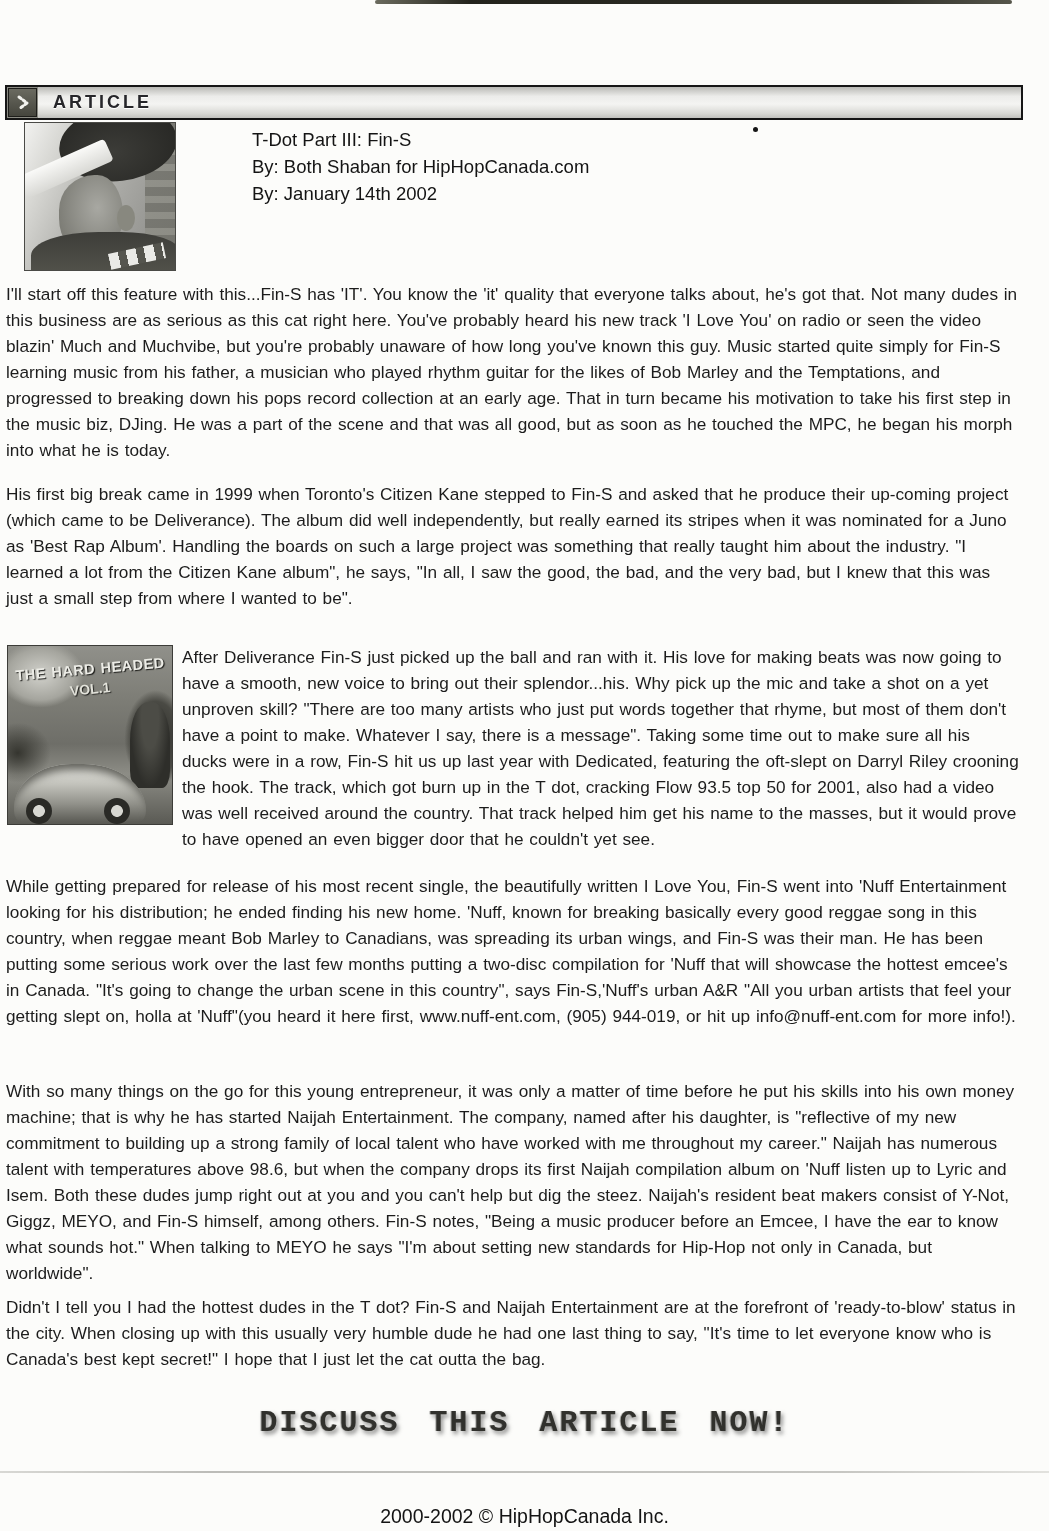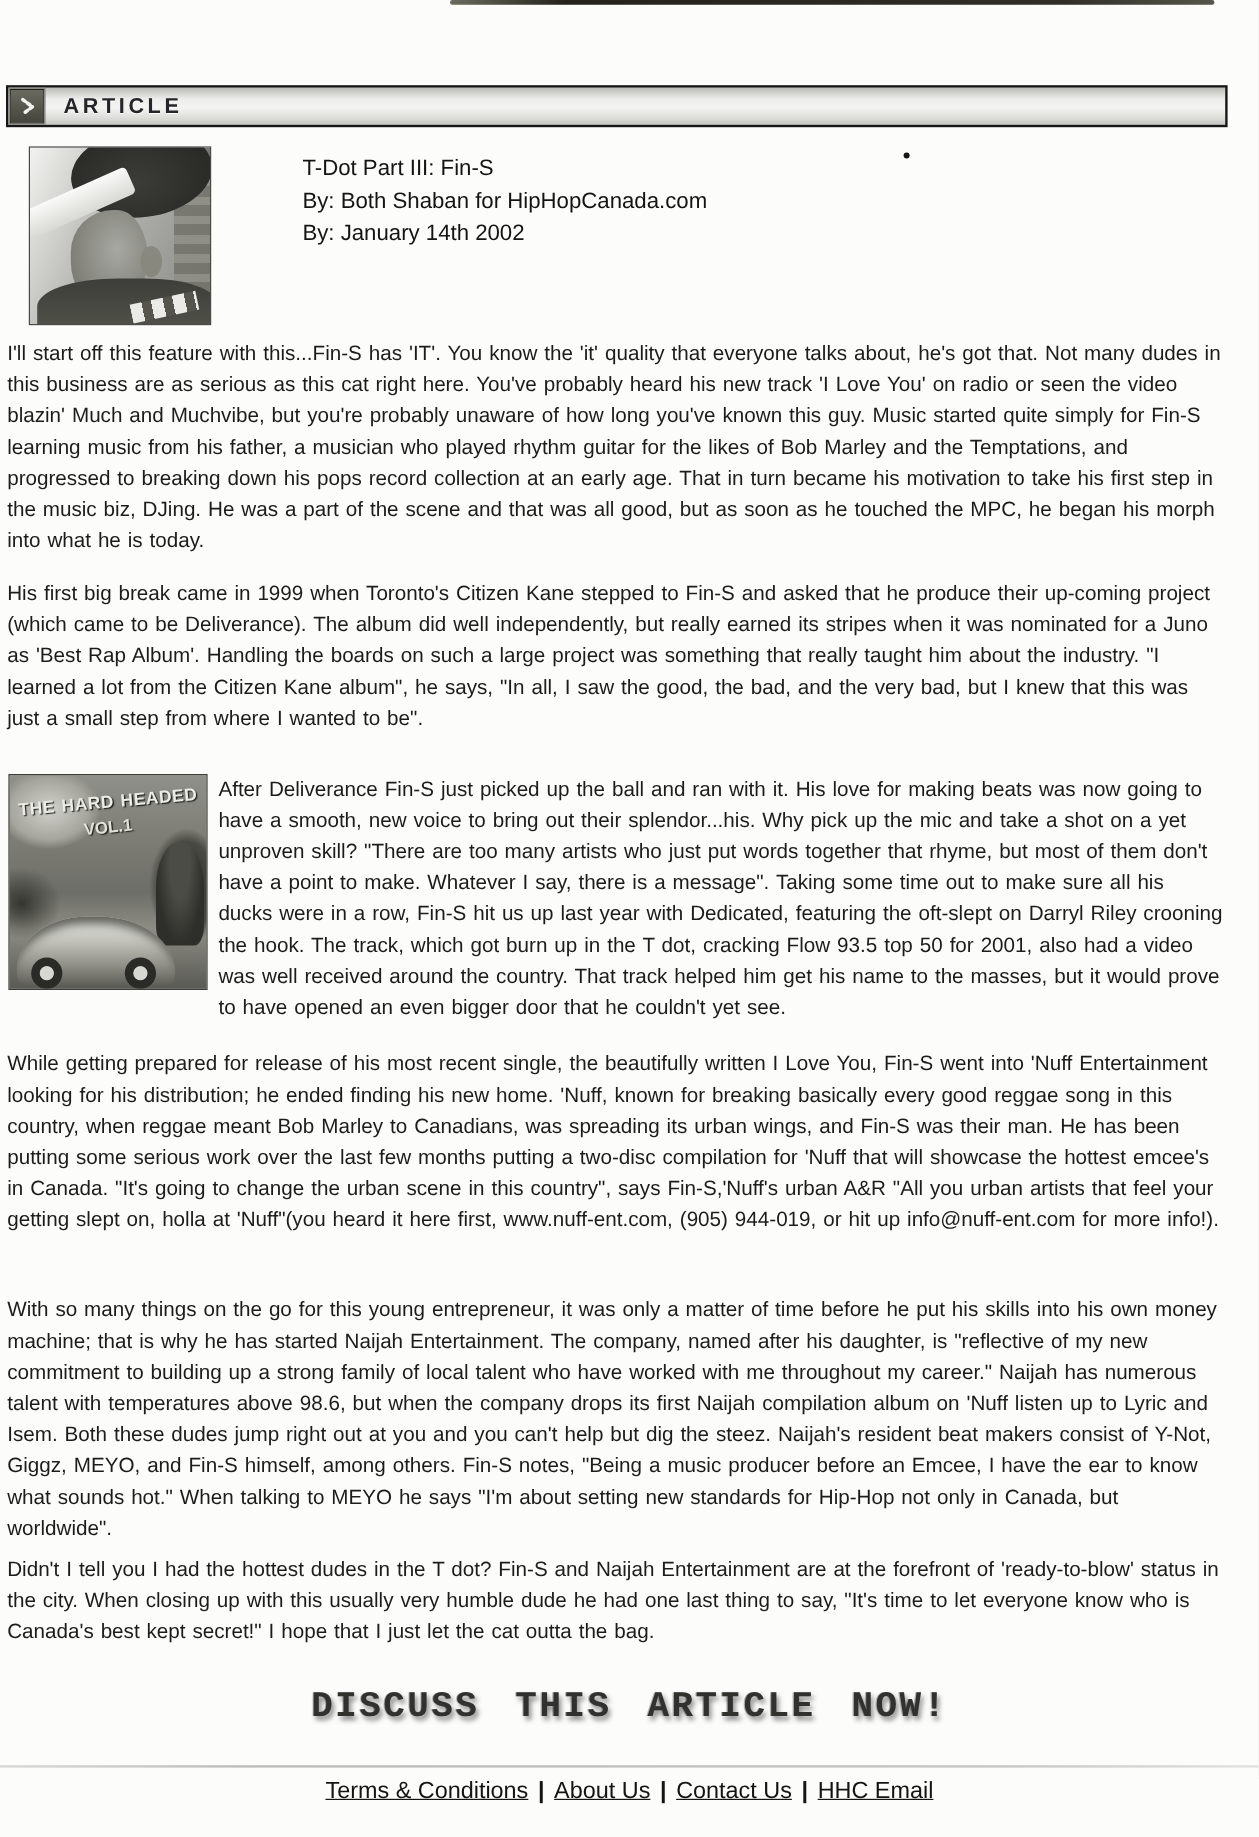--- a/index.html
+++ b/index.html
@@ -9,21 +9,21 @@
     background:#fcfcfa; overflow:hidden;
     font-family:"Liberation Sans", sans-serif; color:#1e1e1e;
   }
   
   .scan-line { position:absolute; top:0; left:375px; width:637px; height:4px;
     background:linear-gradient(90deg,#6b6b5e, #23231c 15%, #2f2f28 80%, #55554a); border-radius:2px; }
   .speck { position:absolute; left:753px; top:127px; width:5px; height:5px; background:#161616; border-radius:50%; }
 
   
   .article-bar {
-    position:absolute; left:5px; top:71px; width:1018px; height:35px;
+    position:absolute; left:5px; top:85px; width:1018px; height:35px;
     border:2px solid #161616;
     background:linear-gradient(180deg,#b9b9b5 0%, #ececea 30%, #f4f4f2 55%, #d9d9d5 85%, #c2c2be 100%);
     display:flex; align-items:center;
   }
   .article-icon-box {
     width:29px; height:29px; margin-left:1px; flex:0 0 auto;
     background:linear-gradient(180deg,#6a6a60,#45453d);
     border:1px solid #1d1d1a; outline:1px solid #8a8a82;
     display:flex; align-items:center; justify-content:center;
   }
@@ -163,17 +163,15 @@
     <span>After Deliverance Fin-S just picked up the ball and ran with it. His love for making beats was now going to have a smooth, new voice to bring out their splendor...his. Why pick up the mic and take a shot on a yet unproven skill? "There are too many artists who just put words together that rhyme, but most of them don't have a point to make. Whatever I say, there is a message". Taking some time out to make sure all his ducks were in a row, Fin-S hit us up last year with Dedicated, featuring the oft-slept on Darryl Riley crooning the hook. The track, which got burn up in the T dot, cracking Flow 93.5 top 50 for 2001, also had a video was well received around the country. That track helped him get his name to the masses, but it would prove to have opened an even bigger door that he couldn't yet see.</span>
   </div>
 
   <p class="para p4">While getting prepared for release of his most recent single, the beautifully written I Love You, Fin-S went into 'Nuff Entertainment looking for his distribution; he ended finding his new home. 'Nuff, known for breaking basically every good reggae song in this country, when reggae meant Bob Marley to Canadians, was spreading its urban wings, and Fin-S was their man. He has been putting some serious work over the last few months putting a two-disc compilation for 'Nuff that will showcase the hottest emcee's in Canada. "It's going to change the urban scene in this country", says Fin-S,'Nuff's urban A&amp;R "All you urban artists that feel your getting slept on, holla at 'Nuff"(you heard it here first, www.nuff-ent.com, (905) 944-019, or hit up info@nuff-ent.com for more info!).</p>
   <p class="para p5">With so many things on the go for this young entrepreneur, it was only a matter of time before he put his skills into his own money machine; that is why he has started Naijah Entertainment. The company, named after his daughter, is "reflective of my new commitment to building up a strong family of local talent who have worked with me throughout my career." Naijah has numerous talent with temperatures above 98.6, but when the company drops its first Naijah compilation album on 'Nuff listen up to Lyric and Isem. Both these dudes jump right out at you and you can't help but dig the steez. Naijah's resident beat makers consist of Y-Not, Giggz, MEYO, and Fin-S himself, among others. Fin-S notes, "Being a music producer before an Emcee, I have the ear to know what sounds hot." When talking to MEYO he says "I'm about setting new standards for Hip-Hop not only in Canada, but worldwide".</p>
   <p class="para p6">Didn't I tell you I had the hottest dudes in the T dot? Fin-S and Naijah Entertainment are at the forefront of 'ready-to-blow' status in the city. When closing up with this usually very humble dude he had one last thing to say, "It's time to let everyone know who is Canada's best kept secret!" I hope that I just let the cat outta the bag.</p>
 
   <div class="discuss">DISCUSS THIS ARTICLE NOW!</div>
 
   <div class="footer-rule"></div>
-  <div class="footer-links">
-    <a>Terms &amp; Conditions</a><span class="footer-sep">|</span><a>About Us</a><span class="footer-sep">|</span><a>Contact Us</a><span class="footer-sep">|</span><a>HHC Email</a>
-  </div>
+  <div class="footer-copy">2000-2002 © HipHopCanada Inc.</div>
 
 </div>
 
 </body></html>

